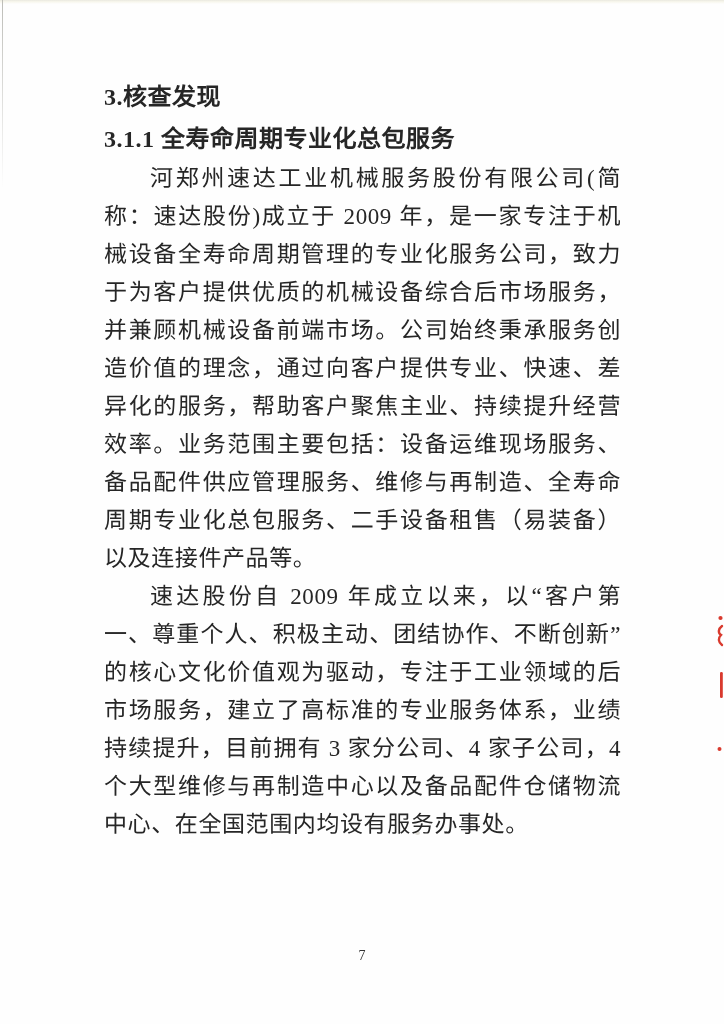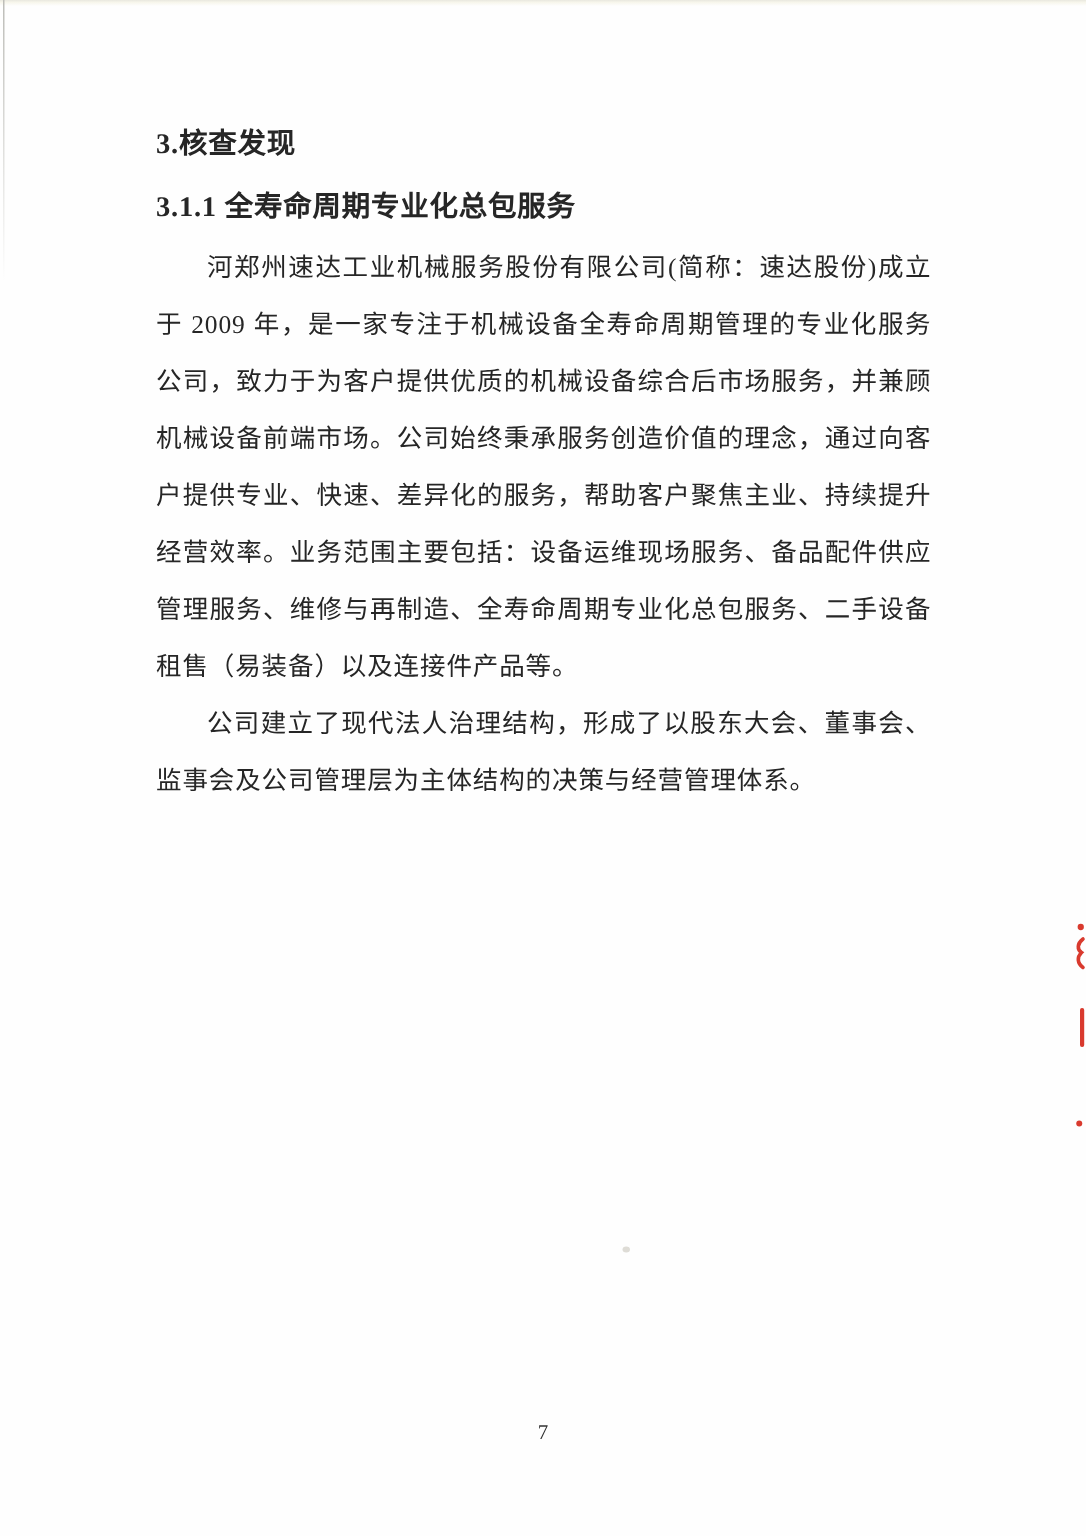--- a/index.html
+++ b/index.html
@@ -37,29 +37,29 @@
     border-radius: 50%;
   }
   .content {
     position: absolute;
     left: 104px;
     top: 76px;
     width: 517px;
   }
   .content h1, .content h2, .content h3 {
     margin: 0;
-    font-size: 19px;
+    font-size: 24px;
     font-weight: bold;
     line-height: 42px;
     letter-spacing: 0.5px;
     white-space: nowrap;
   }
   .content p {
     margin: 0;
-    font-size: 17px;
+    font-size: 23px;
     line-height: 38px;
     text-align: justify;
     text-indent: 2em;
     letter-spacing: 0.6px;
     word-break: break-all;
   }
   .page-number {
     position: absolute;
     left: 0;
     top: 948px;
@@ -82,21 +82,21 @@
 <div class="page">
 
   <div class="scan-edge-top"></div>
   <div class="scan-edge-left"></div>
   <div class="scan-speck"></div>
 
   <div class="content">
     <h1>3.核查发现</h1>
     <h3>3.1.1 全寿命周期专业化总包服务</h3>
     <p>河郑州速达工业机械服务股份有限公司(简称：速达股份)成立于 2009 年，是一家专注于机械设备全寿命周期管理的专业化服务公司，致力于为客户提供优质的机械设备综合后市场服务，并兼顾机械设备前端市场。公司始终秉承服务创造价值的理念，通过向客户提供专业、快速、差异化的服务，帮助客户聚焦主业、持续提升经营效率。业务范围主要包括：设备运维现场服务、备品配件供应管理服务、维修与再制造、全寿命周期专业化总包服务、二手设备租售（易装备）以及连接件产品等。</p>
-    <p>公司建立了现代法人治理结构，形成了以股东大会、董事会、监事会及公司管理层为主体结构的决策与经营管理体系。</p>
+    <p>速达股份自 2009 年成立以来，以“客户第一、尊重个人、积极主动、团结协作、不断创新”的核心文化价值观为驱动，专注于工业领域的后市场服务，建立了高标准的专业服务体系，业绩持续提升，目前拥有 3 家分公司、4 家子公司，4 个大型维修与再制造中心以及备品配件仓储物流中心、在全国范围内均设有服务办事处。</p>
   </div>
 
   <svg class="red-marks" viewBox="0 0 10 150" xmlns="http://www.w3.org/2000/svg">
     <circle cx="6.5" cy="8" r="2.1" fill="#d93a2e"></circle>
     <path d="M8,16 C4,19 4,23 7,25 C4,28 4,32 8,35" fill="none" stroke="#d93a2e" stroke-width="2.4" stroke-linecap="round"></path>
     <rect x="6" y="62" width="2.8" height="26" rx="1.3" fill="#d93a2e"></rect>
     <circle cx="5.5" cy="139" r="2" fill="#d93a2e"></circle>
   </svg>
 
   <div class="page-number">7</div>

